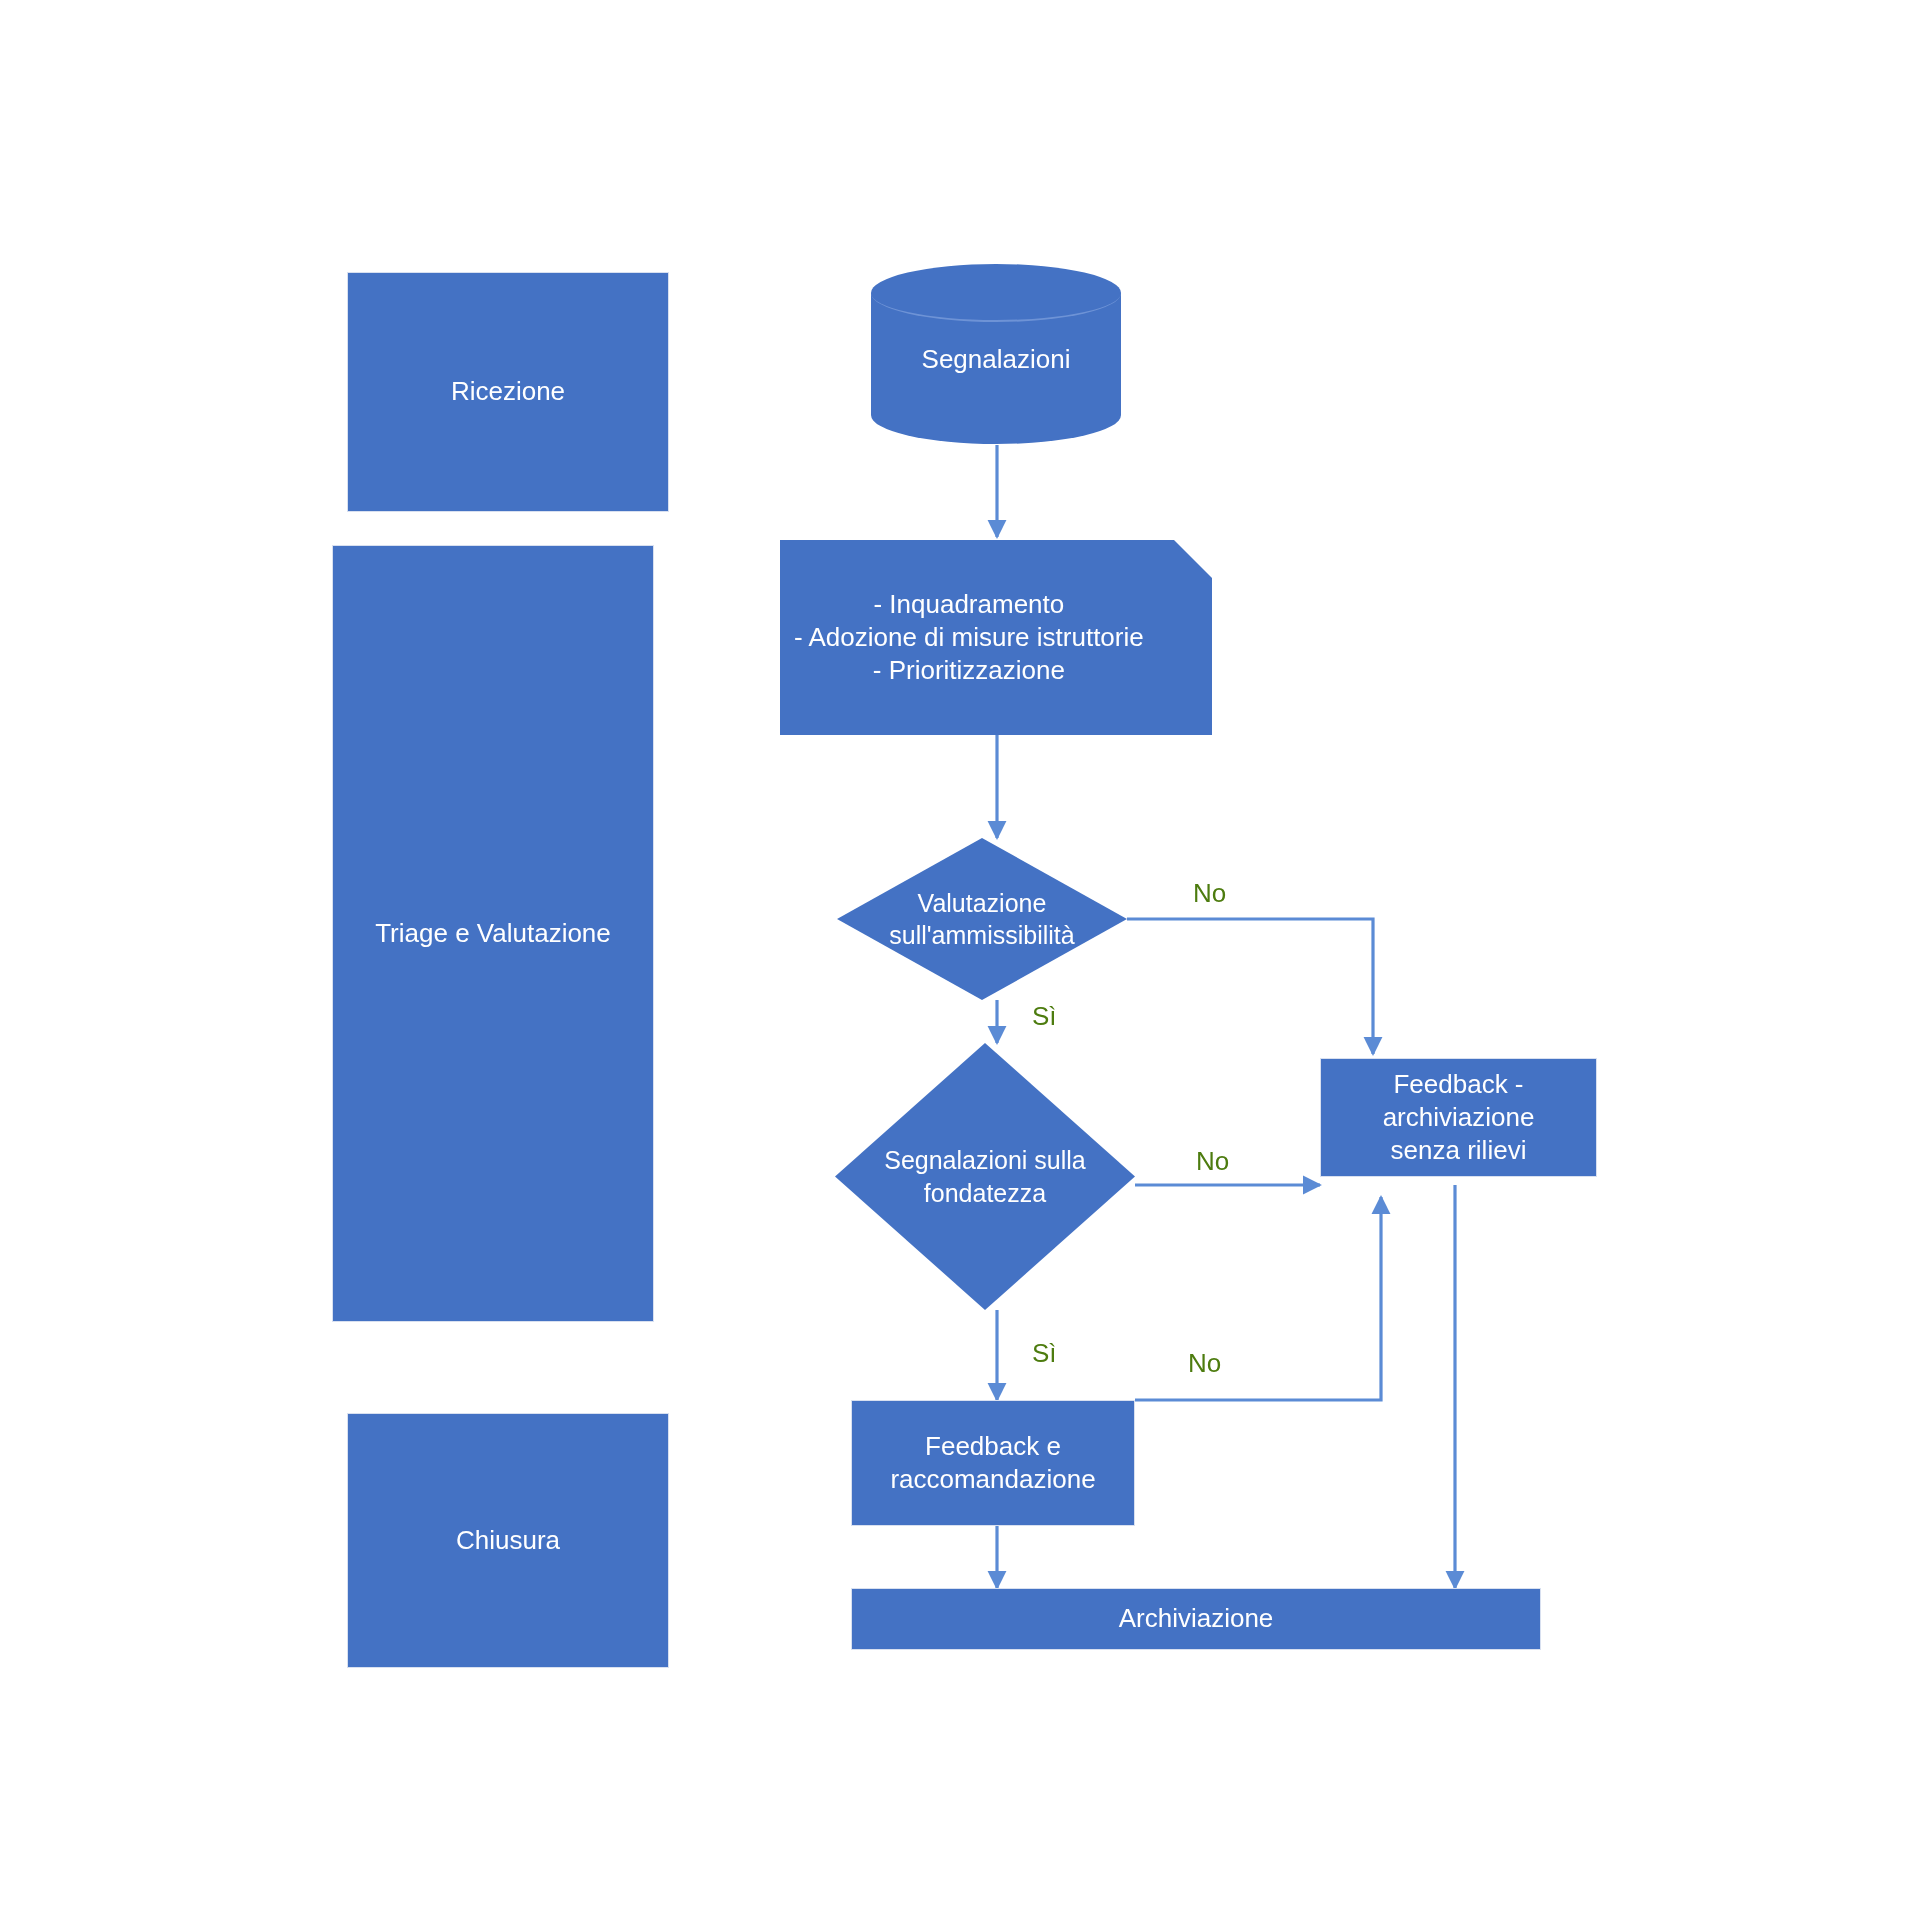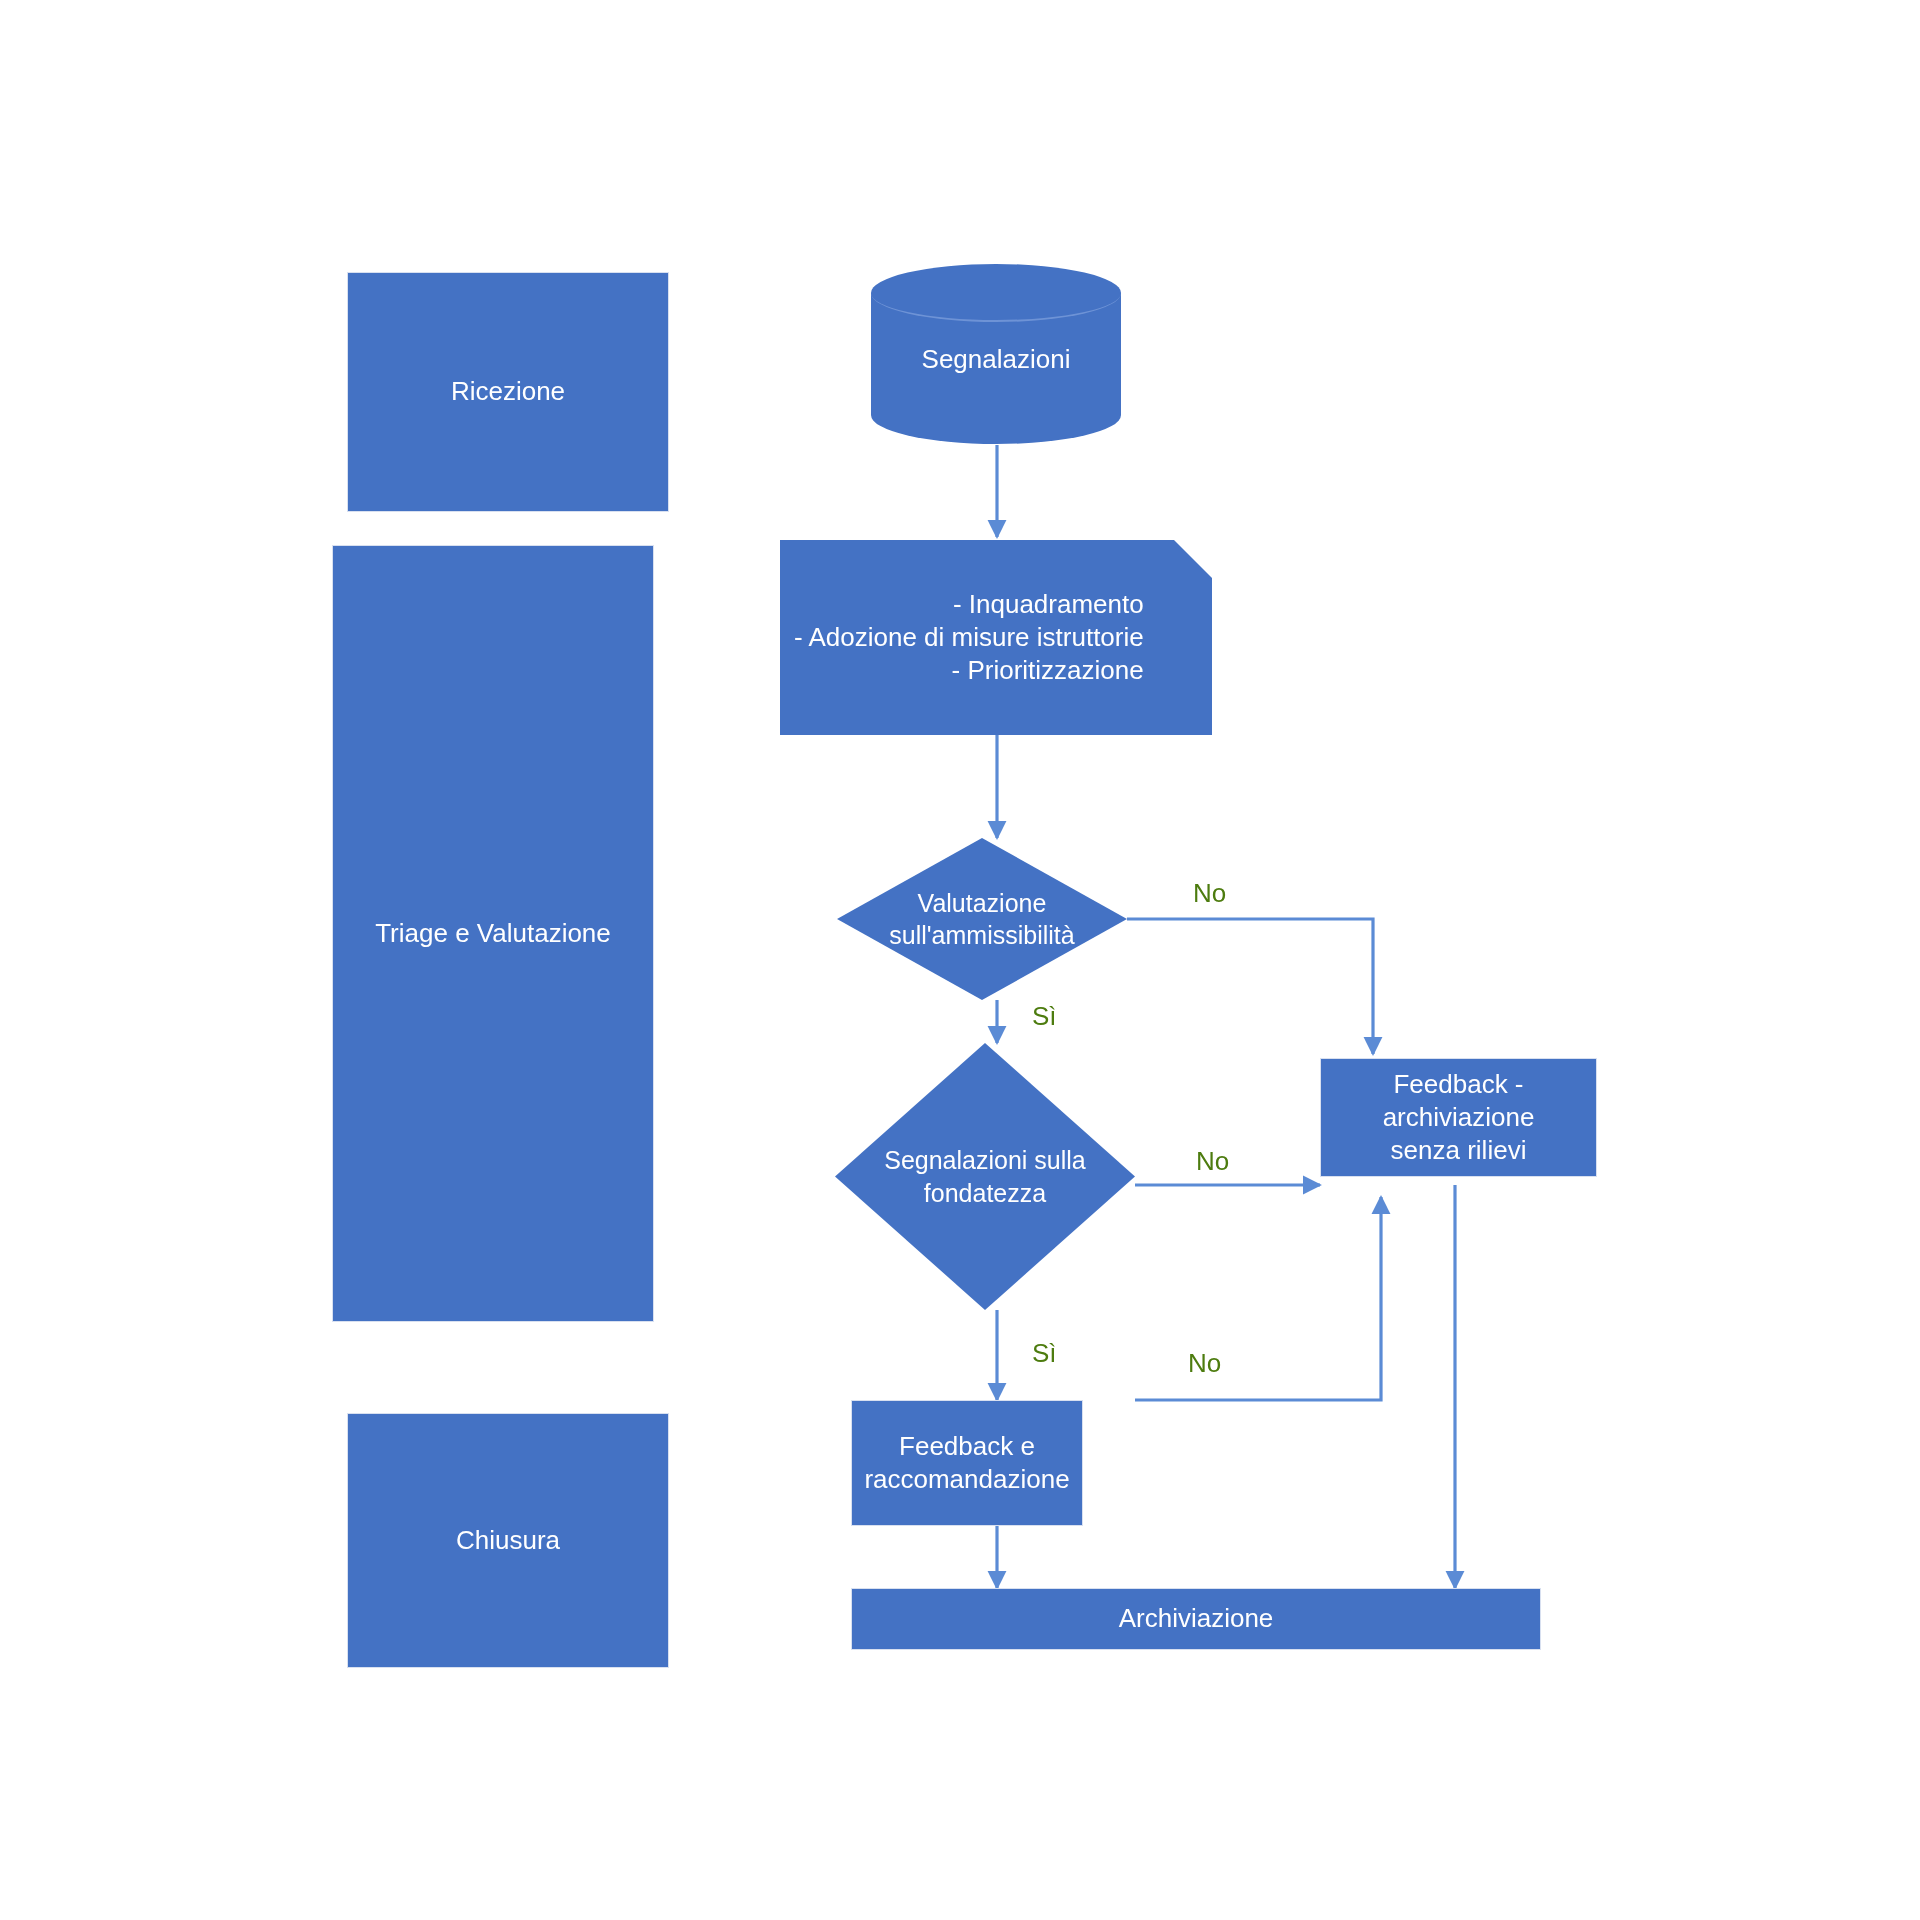--- a/index.html
+++ b/index.html
@@ -39,21 +39,21 @@
   
   .rect {
     font-size: 26px;
     border: 1px solid #d8e0f0;
   }
   
   .notched {
     font-size: 26px;
     justify-content: flex-start;
     align-items: center;
-    text-align: right;
+    text-align: center;
     padding-left: 14px;
     clip-path: polygon(0 0, calc(100% - 38px) 0, 100% 38px, 100% 100%, 0 100%);
     background: #4472C4;
     border: none;
   }
   .notched .lines { white-space: pre-line; }
   
   .cylinder-wrap {
     position: absolute;
   }
@@ -189,21 +189,21 @@
       <div>fondatezza</div>
     </div>
   </div>
 
   <div class="node rect" style="left:1320px; top:1058px; width:277px; height:119px; flex-direction:column;">
     <div>Feedback -</div>
     <div>archiviazione</div>
     <div>senza rilievi</div>
   </div>
 
-  <div class="node rect" style="left:851px; top:1400px; width:232px; height:126px; flex-direction:column;">
+  <div class="node rect" style="left:851px; top:1400px; width:284px; height:126px; flex-direction:column;">
     <div>Feedback e</div>
     <div>raccomandazione</div>
   </div>
 
   <div class="node rect" style="left:851px; top:1588px; width:690px; height:62px;">
     <span>Archiviazione</span>
   </div>
 
   <div class="edge-label" style="left:1193px; top:878px;">
     <span>No</span>

